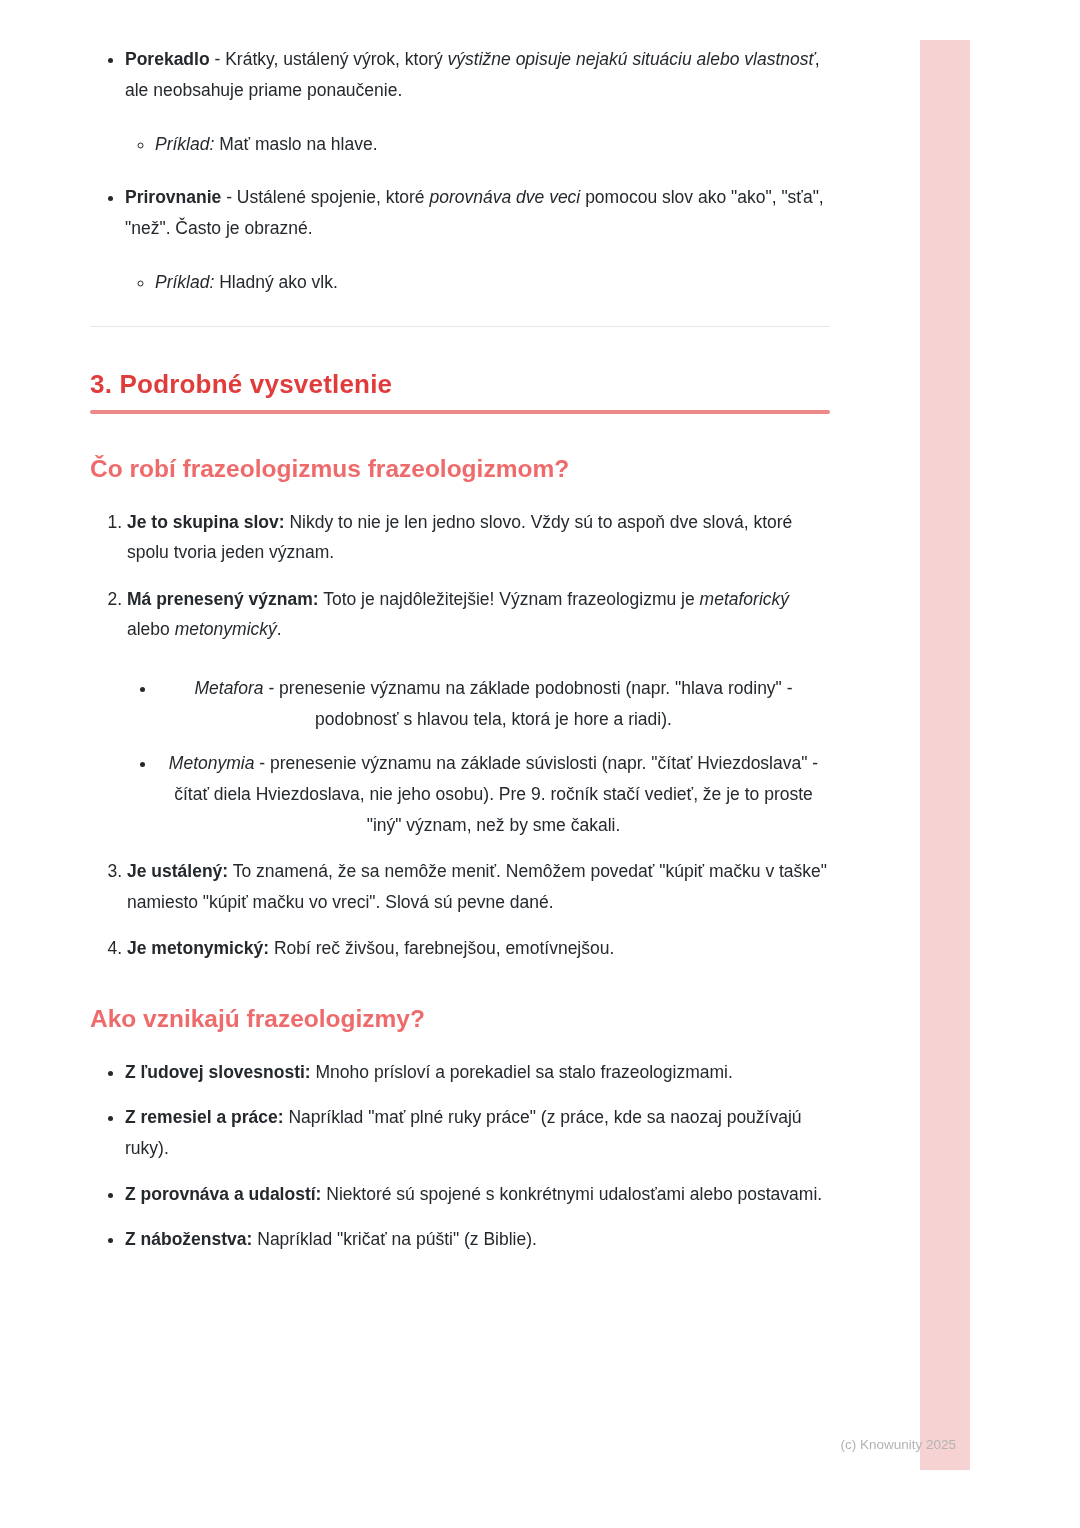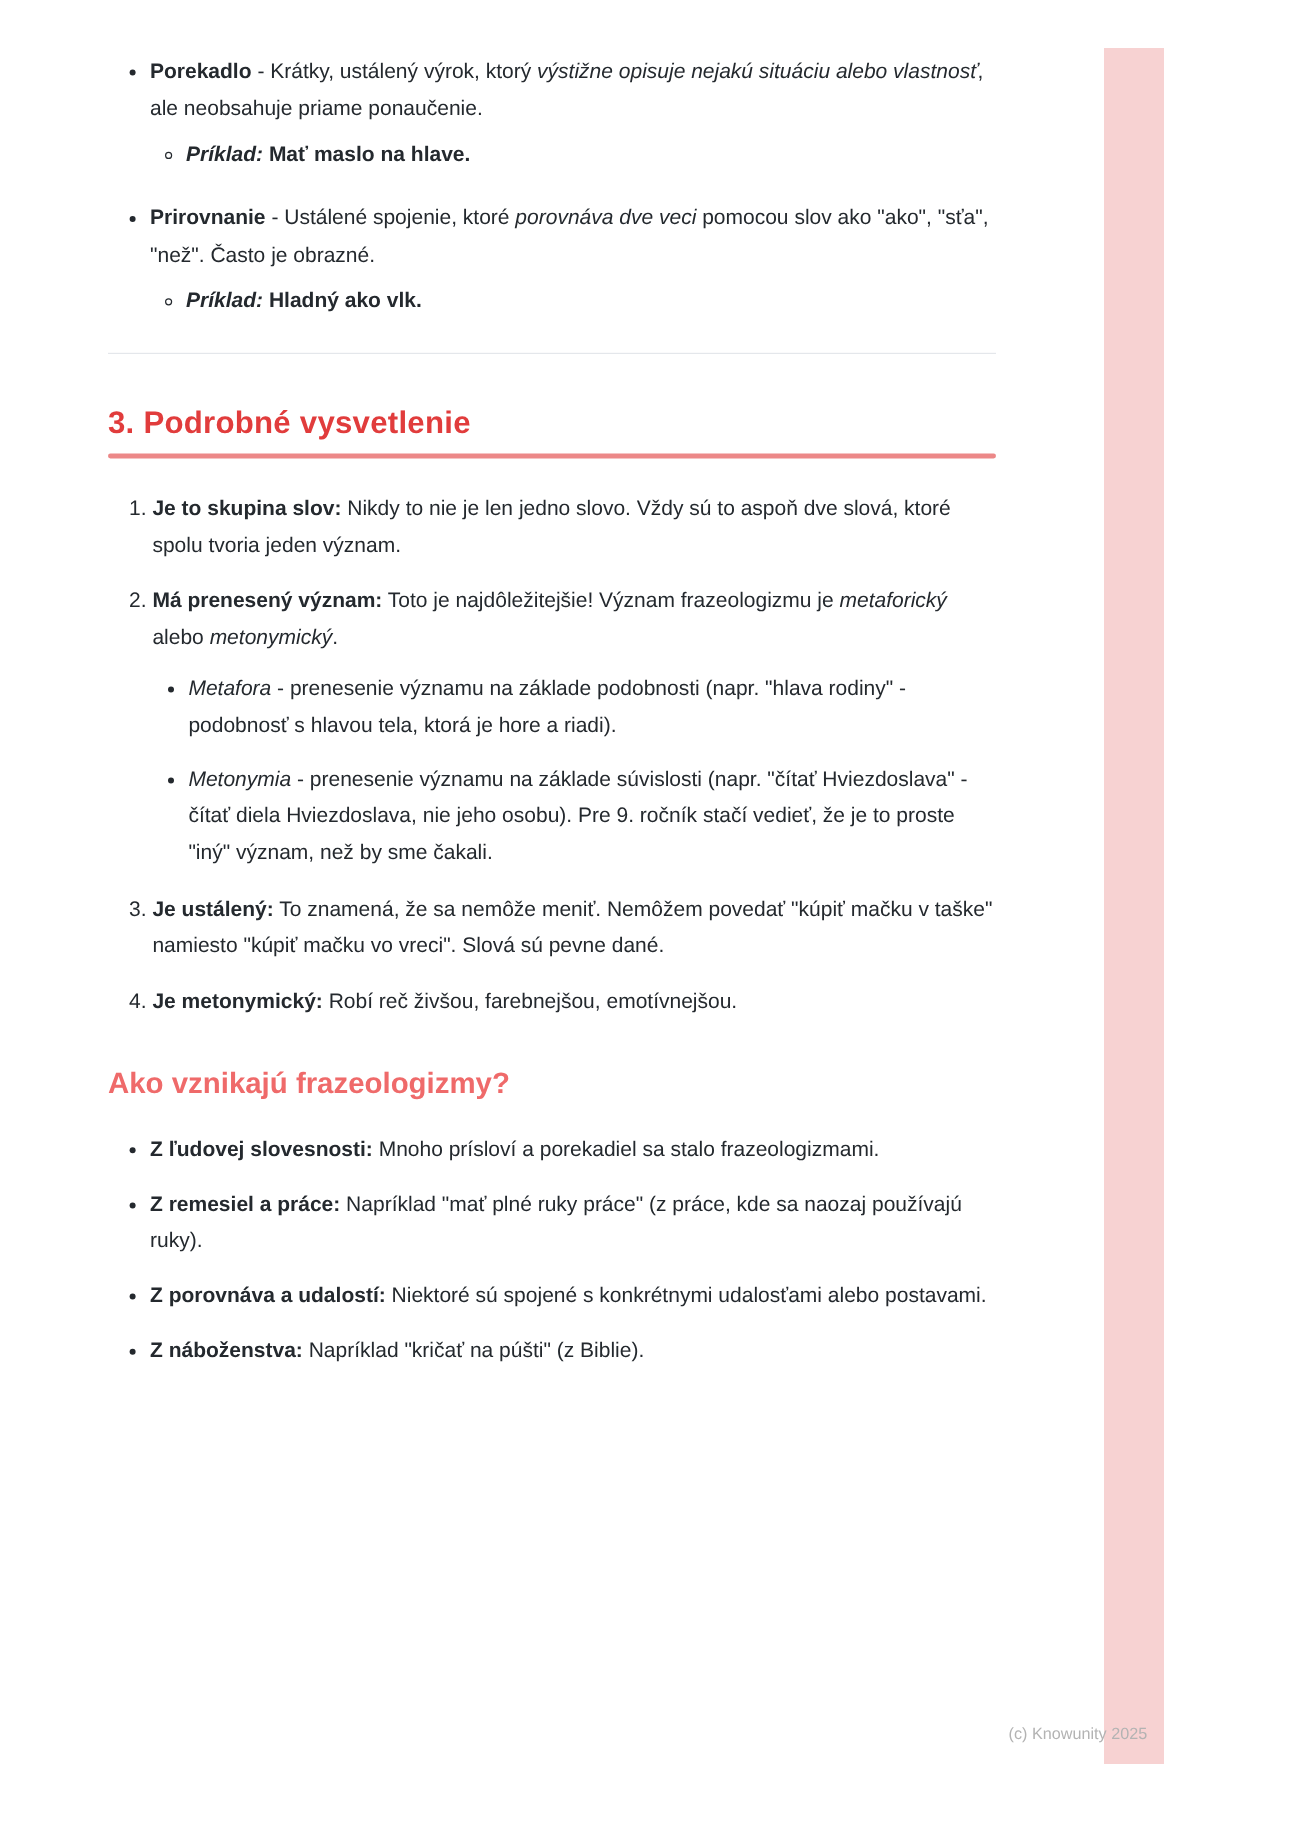--- a/index.html
+++ b/index.html
@@ -15,21 +15,21 @@
   }
   .content {
     position:absolute; left:90px; top:44px; width:740px; z-index:2;
     font-size:17.5px; line-height:1.75;
   }
   .b { font-weight:700; }
   .i { font-style:italic; }
 
   ul.top-bullets { margin:0 0 6px 0; padding-left:35px; list-style:disc; }
   ul.top-bullets > li { margin-bottom:22px; }
-  ul.top-bullets ul.sub { list-style:circle; padding-left:30px; margin-top:8px;font-weight:bold; }
+  ul.top-bullets ul.sub { list-style:circle; padding-left:30px; margin-top:24px; }
   ul.top-bullets ul.sub > li { margin-bottom:4px; }
 
   hr.divider {
     border:none; border-top:1px solid #e4e7eb;
     margin:28px 0 0 0;
   }
 
   h1.section-title {
     margin:42px 0 10px 0;
     font-size:26px; line-height:1.2; font-weight:700;
@@ -44,21 +44,21 @@
   p.justify { text-align:justify; }
 
   h2.sub-title {
     margin:40px 0 22px 0;
     font-size:24.5px; line-height:1.25; font-weight:700;
     color:#ef6a6a;
   }
 
   ol.numbered { margin:0 0 6px 0; padding-left:37px; list-style:decimal; }
   ol.numbered > li { margin-bottom:16px; }
-  ol.numbered ul.sub { list-style:disc; padding-left:30px; margin-top:12px; }
+  ol.numbered ul.sub { list-style:disc; padding-left:30px; margin-top:28px;text-align:center; }
   ol.numbered ul.sub > li { margin-bottom:14px; }
 
   ul.origins { margin:12px 0 0 0; padding-left:35px; list-style:disc; }
   ul.origins > li { margin-bottom:15px; }
 
   .watermark {
     position:absolute; right:66px; bottom:76px; z-index:3;
     font-size:13.5px; color:#b3b3b3;
   }
 </style>
@@ -79,20 +79,21 @@
             <li><span class="i">Príklad:</span><span> Hladný ako vlk.</span></li>
           </ul></li>
       </ul>
 
     <hr class="divider">
 
     <h1 class="section-title">3. Podrobné vysvetlenie</h1>
     <div class="section-underline"></div>
 
 
+    <h2 class="sub-title">Čo robí frazeologizmus frazeologizmom?</h2>
 
     <ol class="numbered">
         <li><span class="b">Je to skupina slov:</span><span> Nikdy to nie je len jedno slovo. Vždy sú to aspoň dve slová, ktoré spolu tvoria jeden význam.</span></li>
         <li><span class="b">Má prenesený význam:</span><span> Toto je najdôležitejšie! Význam frazeologizmu je </span><span class="i">metaforický</span><span> alebo </span><span class="i">metonymický</span><span>.</span><ul class="sub">
             <li><span class="i">Metafora</span><span> - prenesenie významu na základe podobnosti (napr. "hlava rodiny" - podobnosť s hlavou tela, ktorá je hore a riadi).</span></li>
             <li><span class="i">Metonymia</span><span> - prenesenie významu na základe súvislosti (napr. "čítať Hviezdoslava" - čítať diela Hviezdoslava, nie jeho osobu). Pre 9. ročník stačí vedieť, že je to proste "iný" význam, než by sme čakali.</span></li>
           </ul></li>
         <li><span class="b">Je ustálený:</span><span> To znamená, že sa nemôže meniť. Nemôžem povedať "kúpiť mačku v taške" namiesto "kúpiť mačku vo vreci". Slová sú pevne dané.</span></li>
         <li><span class="b">Je metonymický:</span><span> Robí reč živšou, farebnejšou, emotívnejšou.</span></li>
       </ol>

